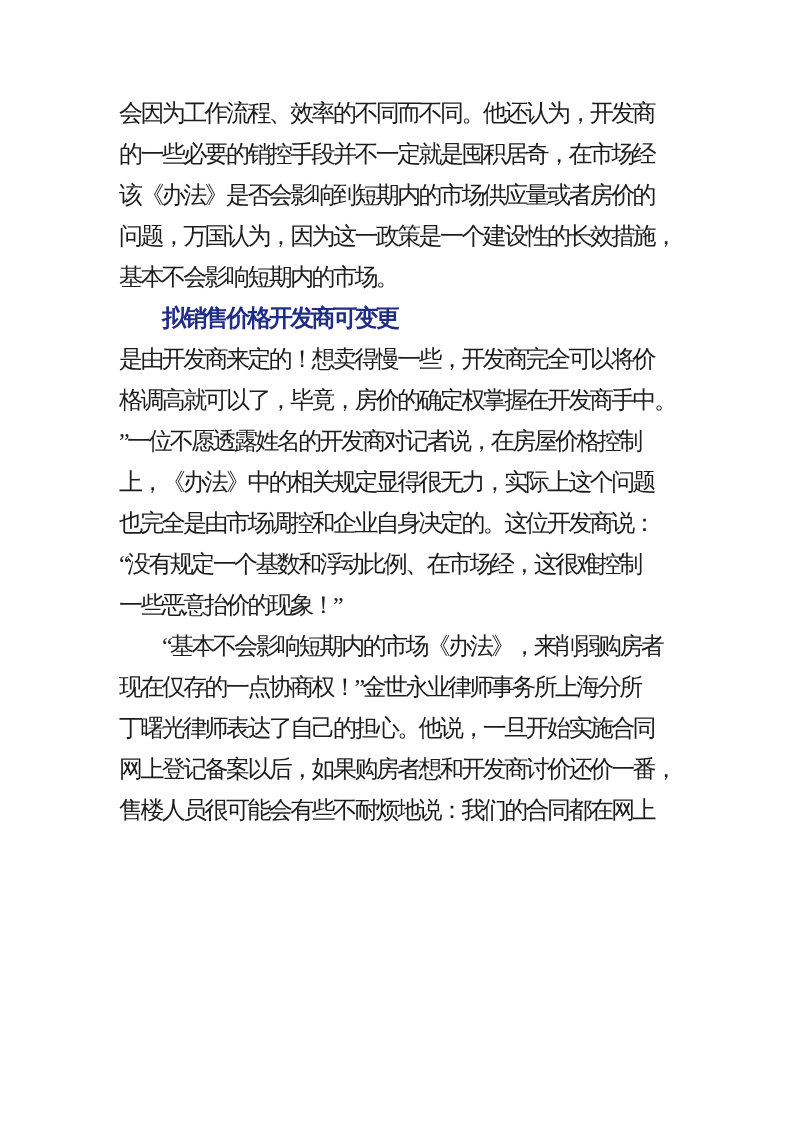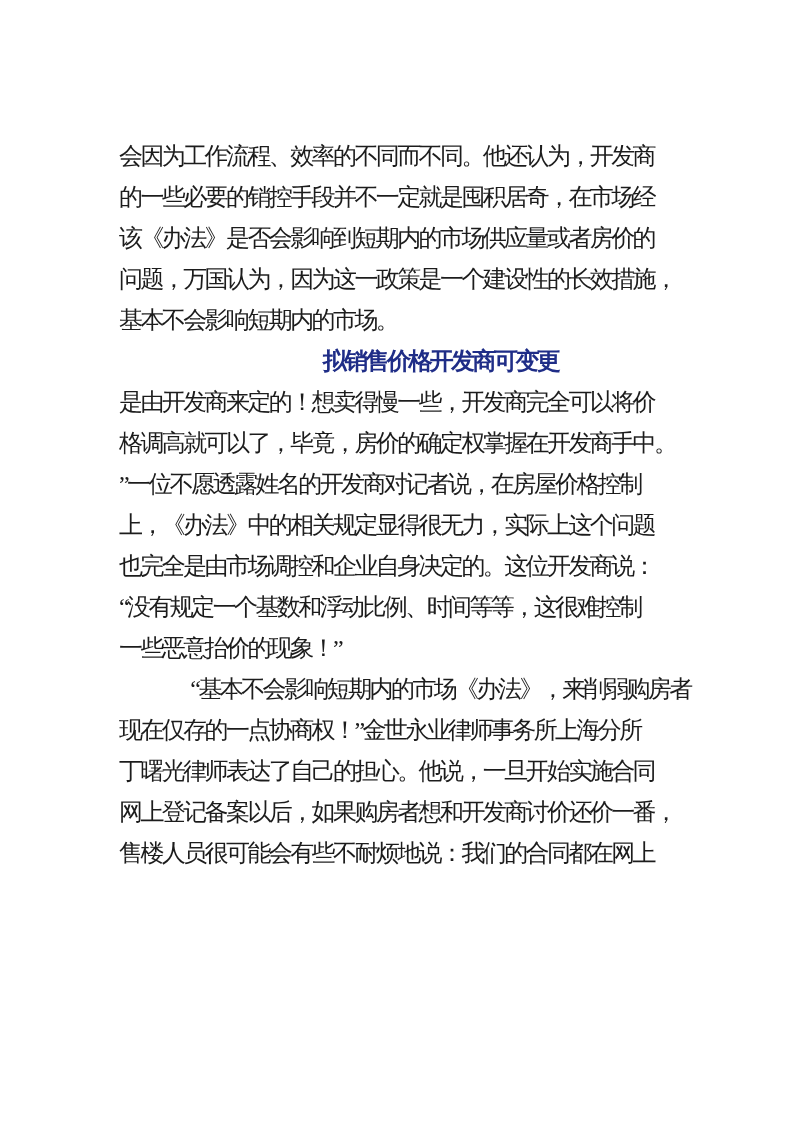--- a/index.html
+++ b/index.html
@@ -12,34 +12,32 @@
     width: 800px;
     height: 1132px;
     background: #ffffff;
     overflow: hidden;
   }
   .doc {
     position: absolute;
     left: 119px;
     top: 93px;
     width: 600px;
-    margin-top: 43px;
   }
   .line {
     white-space: nowrap;
     height: 41px;
     line-height: 41px;
     font-size: 24px;
     letter-spacing: -2.6px;
     font-family: "Liberation Serif", "DejaVu Serif", serif;
     color: #1c1c1c;
   }
   .indent {
     padding-left: 43px;
-    text-align: center;
   }
   .heading {
     font-weight: bold;
     color: #1f2d87;
   }
 </style>
 </head>
 <body>
 
 <div class="page">
@@ -48,21 +46,21 @@
       <div class="line">的一些必要的销控手段并不一定就是囤积居奇，在市场经</div>
       <div class="line">该《办法》是否会影响到短期内的市场供应量或者房价的</div>
       <div class="line">问题，万国认为，因为这一政策是一个建设性的长效措施，</div>
       <div class="line">基本不会影响短期内的市场。</div>
       <div class="line heading indent">拟销售价格开发商可变更</div>
       <div class="line">是由开发商来定的！想卖得慢一些，开发商完全可以将价</div>
       <div class="line">格调高就可以了，毕竟，房价的确定权掌握在开发商手中。</div>
       <div class="line">”一位不愿透露姓名的开发商对记者说，在房屋价格控制</div>
       <div class="line">上，《办法》中的相关规定显得很无力，实际上这个问题</div>
       <div class="line">也完全是由市场调控和企业自身决定的。这位开发商说：</div>
-      <div class="line">“没有规定一个基数和浮动比例、时间等等，这很难控制</div>
+      <div class="line">“没有规定一个基数和浮动比例、在市场经，这很难控制</div>
       <div class="line">一些恶意抬价的现象！”</div>
       <div class="line indent">“基本不会影响短期内的市场《办法》，来削弱购房者</div>
       <div class="line">现在仅存的一点协商权！”金世永业律师事务所上海分所</div>
       <div class="line">丁曙光律师表达了自己的担心。他说，一旦开始实施合同</div>
       <div class="line">网上登记备案以后，如果购房者想和开发商讨价还价一番，</div>
       <div class="line">售楼人员很可能会有些不耐烦地说：我们的合同都在网上</div>
     </div>
 </div>
 
 </body></html>

